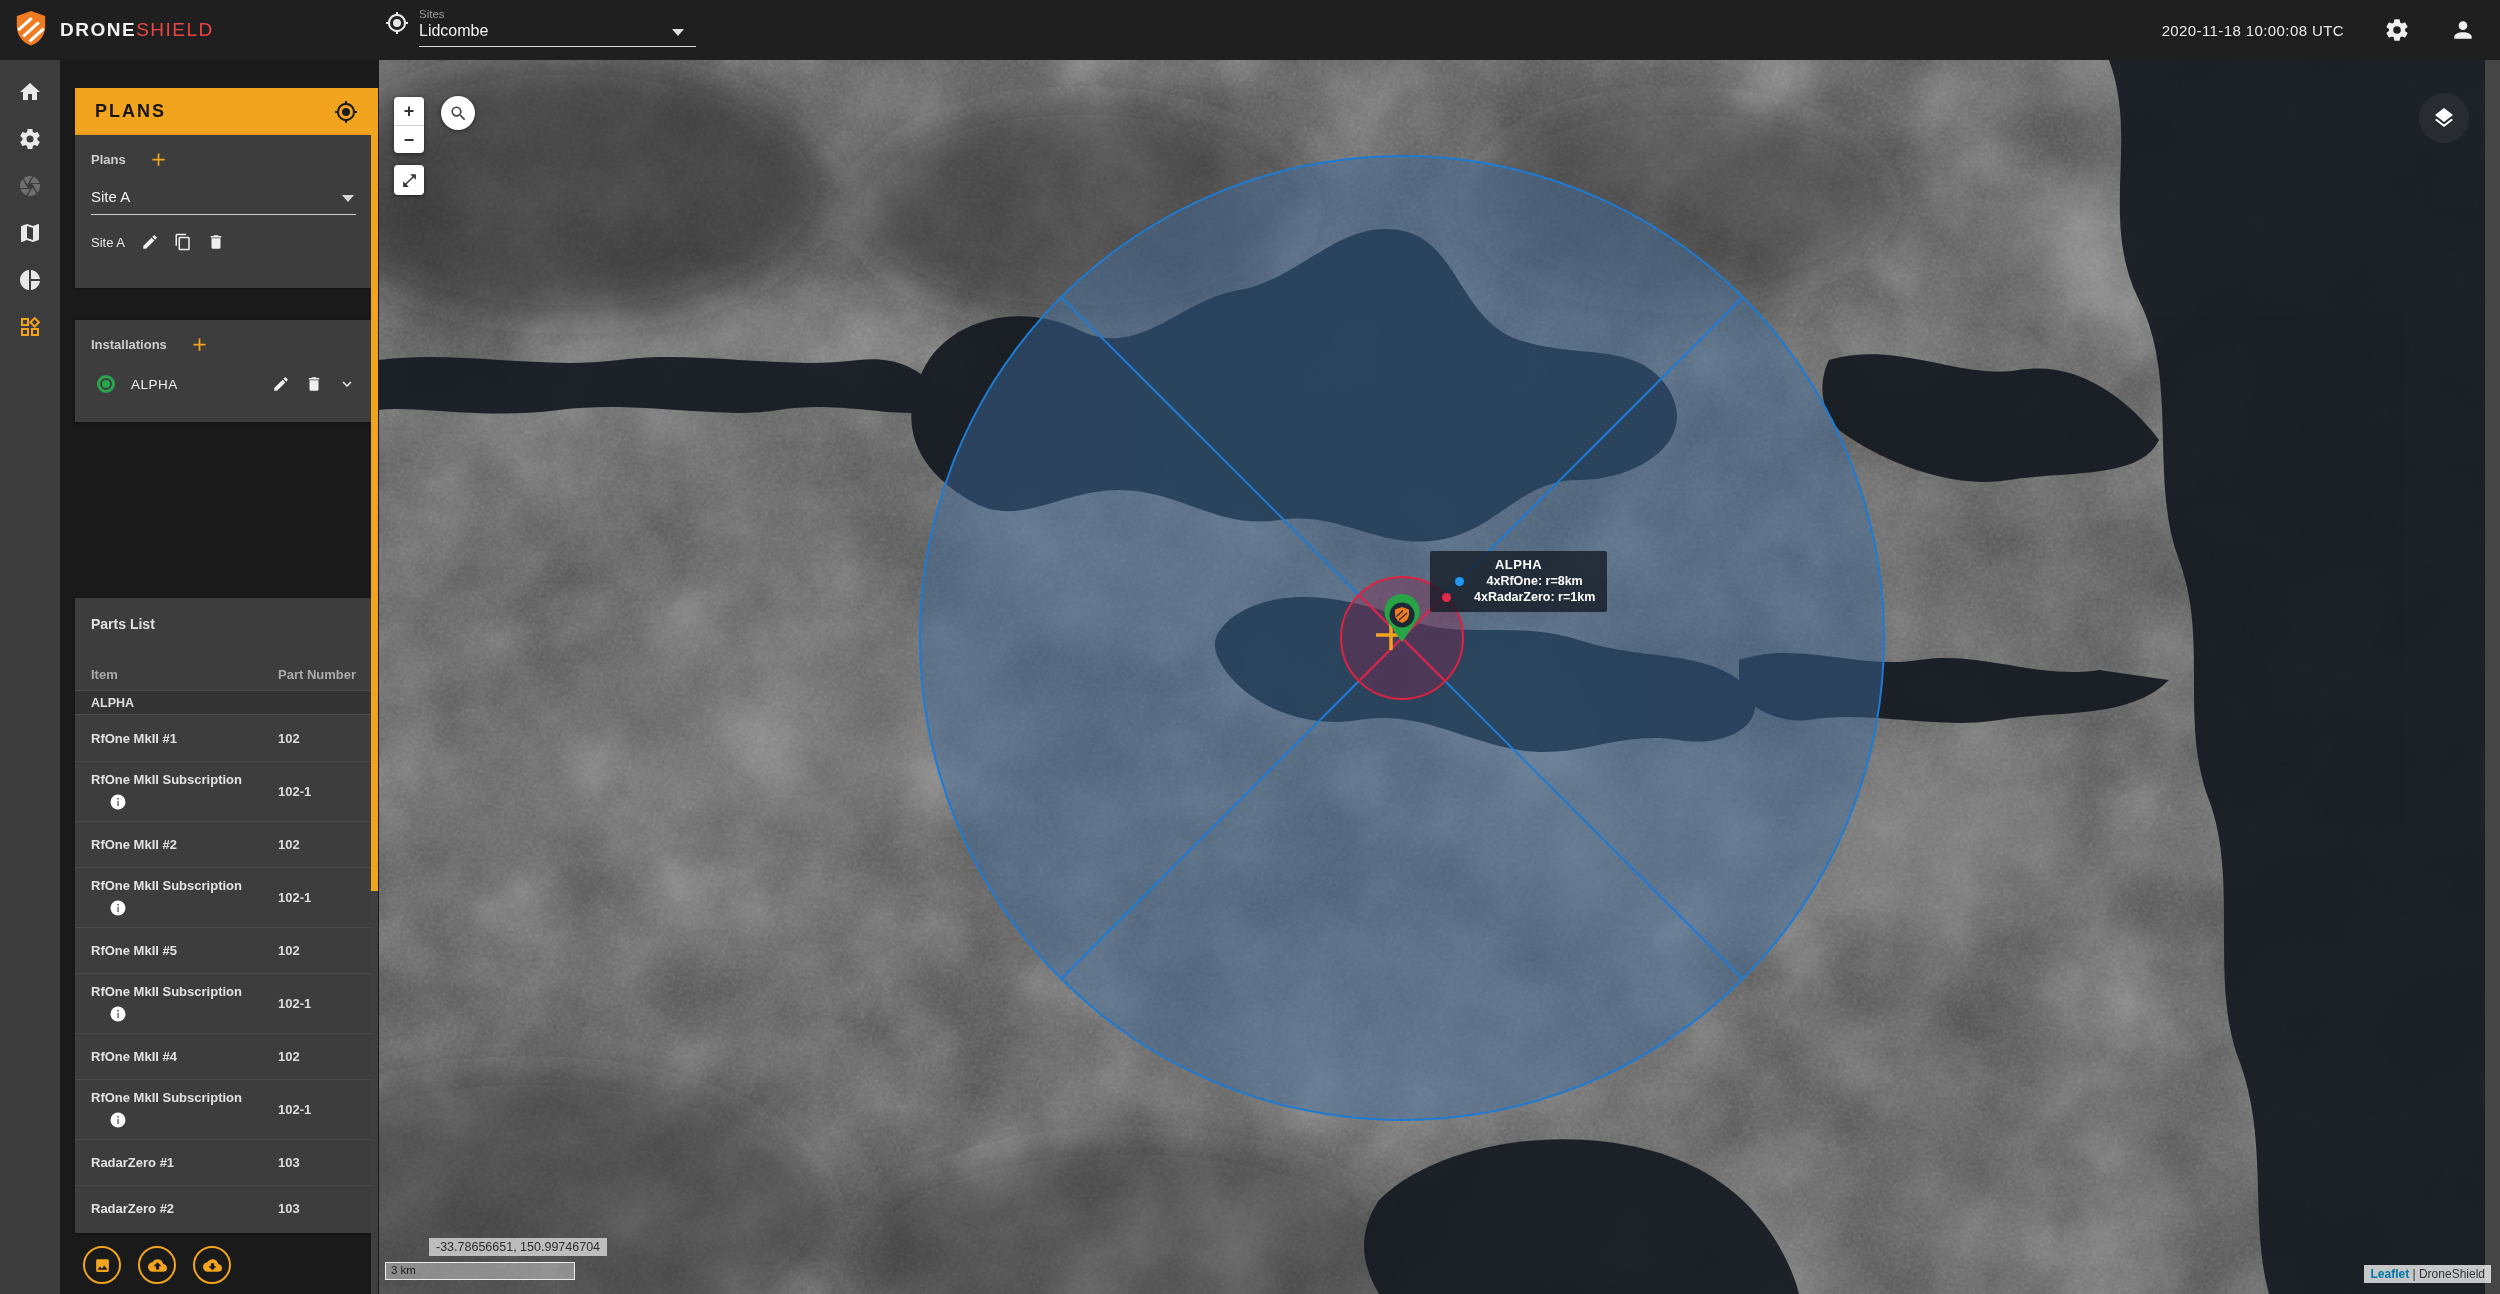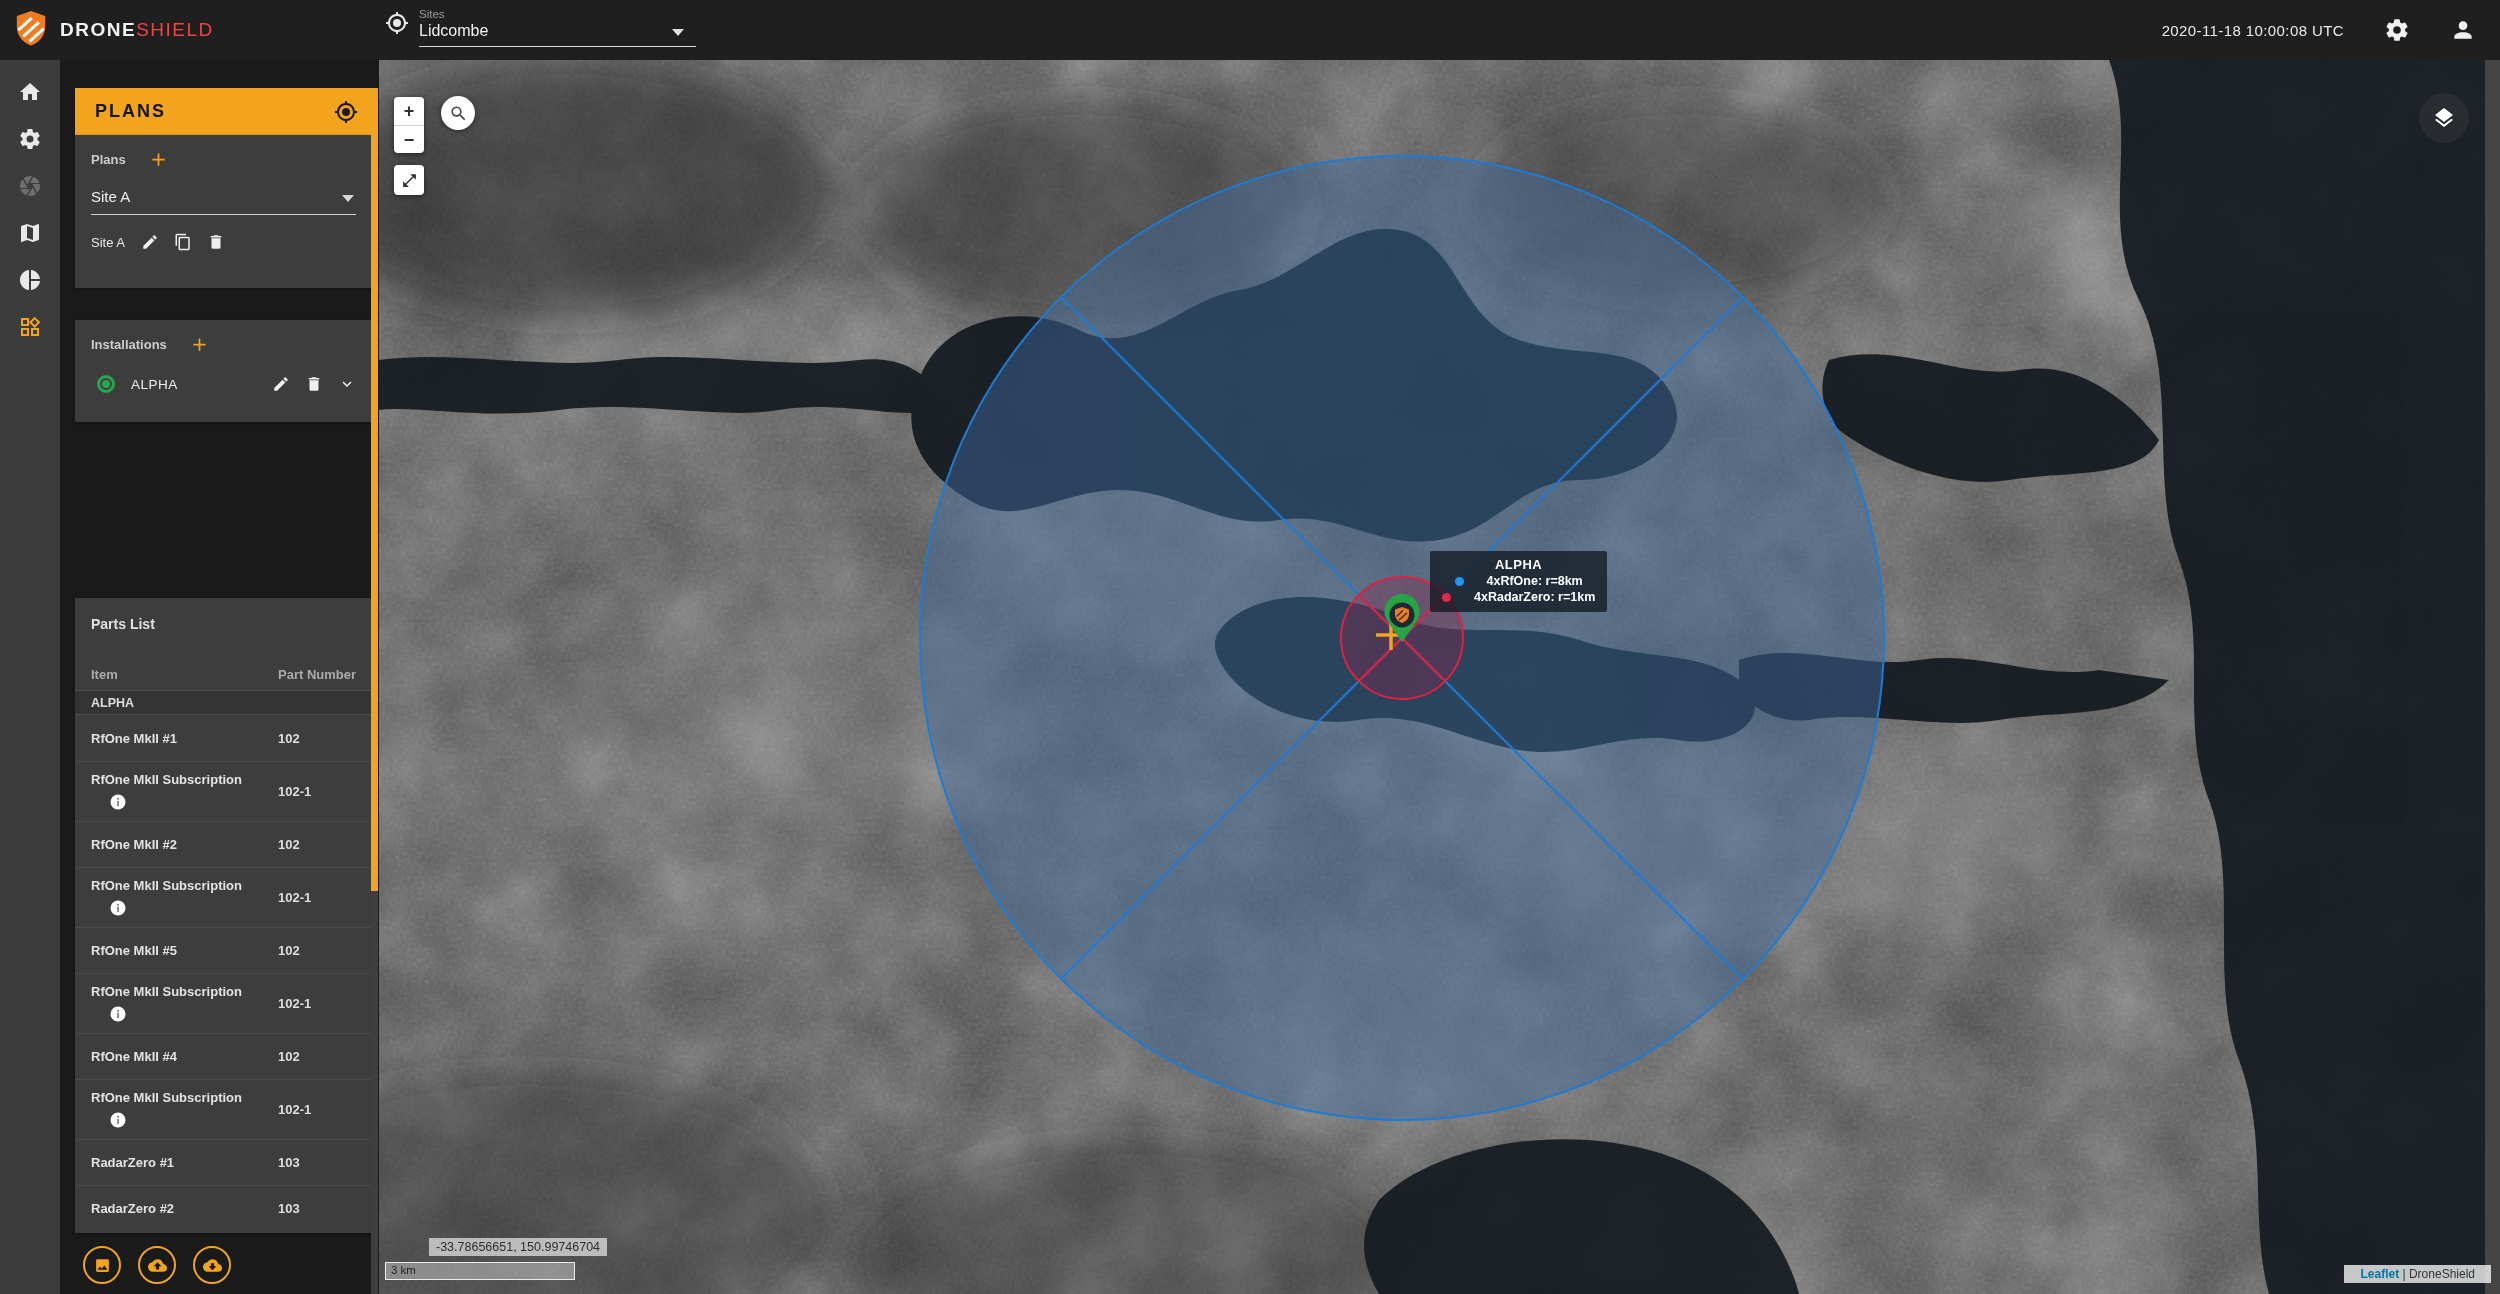--- a/index.html
+++ b/index.html
@@ -103,21 +103,21 @@
              border:none;color:#333;display:flex;align-items:center;justify-content:center;cursor:pointer;
              box-shadow:0 1px 4px rgba(0,0,0,.5);z-index:30;padding:0;}
   .layersctl{position:absolute;left:2040px;top:33px;width:50px;height:50px;border-radius:50%;
              background:rgba(42,46,50,.92);border:none;color:#fff;display:flex;align-items:center;
              justify-content:center;cursor:pointer;z-index:30;padding:0;}
   .coords{position:absolute;left:6px;top:1178px;background:rgba(255,255,255,.62);color:#2e2e2e;
           font-size:12.5px;padding:2px 7px;z-index:30;margin-left:44px;}
   .scalebar{position:absolute;left:6px;top:1202px;width:190px;height:18px;background:rgba(255,255,255,.35);
             border:1.5px solid #ececec;color:#1d1d1d;font-size:11.5px;line-height:15px;padding-left:5px;z-index:30;}
   .attribution{position:absolute;right:9px;bottom:11px;background:rgba(255,255,255,.75);color:#333;
-               font-size:12px;padding:2px 16px;z-index:30;white-space:nowrap;}
+               font-size:12px;padding:2px 6px;z-index:30;white-space:nowrap;}
   .attribution a{color:#0078a8;text-decoration:none;font-weight:700;cursor:pointer;}
 </style>
 </head>
 <body>
 
 <div id="app">
 
   <header class="topbar">
     <div class="brand">
       <span>

